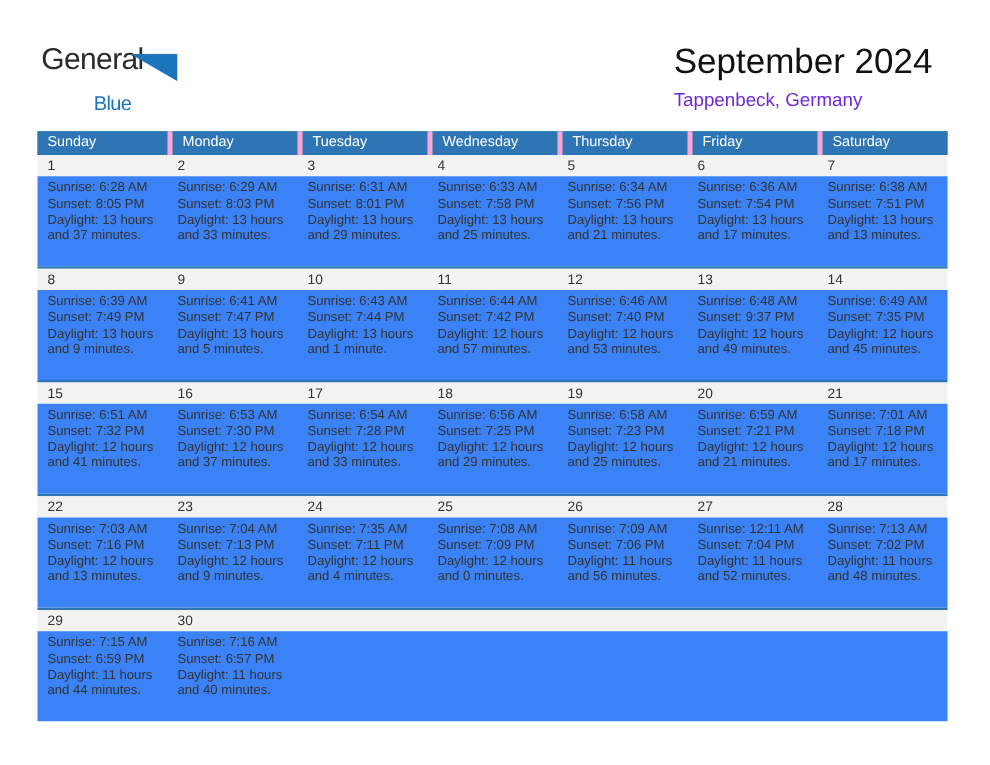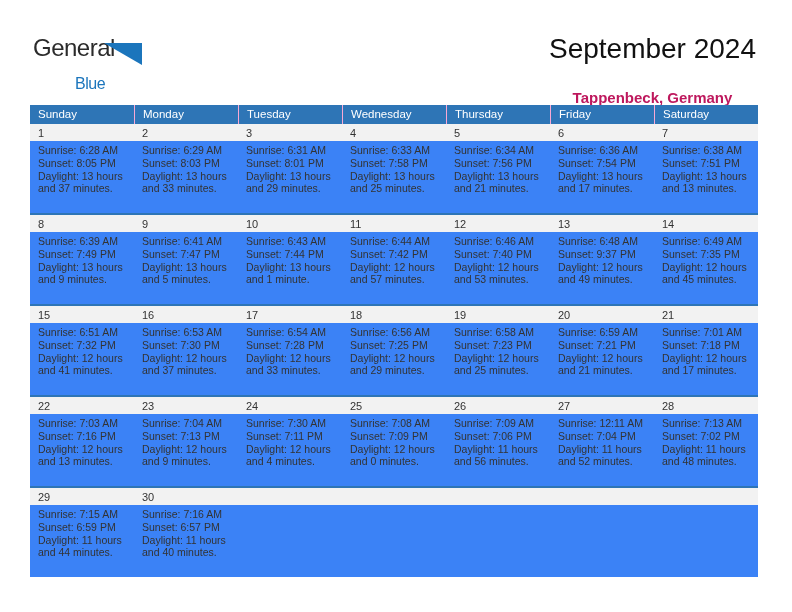--- a/index.html
+++ b/index.html
@@ -15,30 +15,30 @@
   .page{
     position:relative;width:792px;height:612px;background:#ffffff;
     font-family:"Liberation Sans",sans-serif;overflow:hidden;margin:0 auto;
   }
   
   .logo{position:absolute;left:33px;top:36px;width:130px;height:54px;}
   .logo-general{position:absolute;left:0;top:0;font-size:24px;line-height:24px;color:var(--logo-dark);letter-spacing:-0.5px;}
   .logo-tri{position:absolute;left:71px;top:7px;width:38px;height:22px;}
   .logo-blue{position:absolute;left:42px;top:36px;font-size:16px;line-height:24px;color:var(--logo-blue);letter-spacing:-0.5px;}
   
-  .titles{position:absolute;right:36px;top:34px;text-align:center;}
+  .titles{position:absolute;right:46px;top:34px;text-align:left;}
   .title{font-size:28px;line-height:30px;color:#111111;font-weight:400;}
-  .subtitle{font-size:15px;line-height:16px;color:#be185d;font-weight:bold;margin-top:26px;}
+  .subtitle{font-size:15px;line-height:16px;color:#6d28d9;font-weight:normal;margin-top:9px;}
   
   .calendar{position:absolute;left:30px;top:105px;width:728px;}
   .header-row{display:flex;height:19px;background:#14b8a6;}
   .hcell{
     flex:0 0 104px;box-sizing:border-box;background:var(--header-bg);
     color:var(--header-text);font-size:11.5px;line-height:19px;padding-left:8px;
-    border-left:1px solid #f9a8d4;white-space:nowrap;overflow:hidden;
+    border-left:4px solid #f9a8d4;white-space:nowrap;overflow:hidden;
   }
   .hcell:first-child{border-left:none;}
   .week + .week{border-top:2px solid var(--week-divider);}
   .band{display:flex;height:17px;background:var(--band-bg);}
   .num{flex:0 0 104px;box-sizing:border-box;padding-left:8px;font-size:11px;line-height:18px;color:#333333;}
   .content{display:flex;height:72px;background:#3b82f6;}
   .cell{flex:0 0 104px;box-sizing:border-box;padding:3px 4px 0 8px;}
   .line{font-size:10.5px;line-height:12.8px;color:var(--body-text);white-space:nowrap;}
 </style>
 </head>
@@ -252,21 +252,21 @@
               <div class="line">Daylight: 12 hours</div>
               <div class="line">and 13 minutes.</div>
             </div>
             <div class="cell">
               <div class="line">Sunrise: 7:04 AM</div>
               <div class="line">Sunset: 7:13 PM</div>
               <div class="line">Daylight: 12 hours</div>
               <div class="line">and 9 minutes.</div>
             </div>
             <div class="cell">
-              <div class="line">Sunrise: 7:30 AM</div>
+              <div class="line">Sunrise: 7:35 AM</div>
               <div class="line">Sunset: 7:11 PM</div>
               <div class="line">Daylight: 12 hours</div>
               <div class="line">and 4 minutes.</div>
             </div>
             <div class="cell">
               <div class="line">Sunrise: 7:08 AM</div>
               <div class="line">Sunset: 7:09 PM</div>
               <div class="line">Daylight: 12 hours</div>
               <div class="line">and 0 minutes.</div>
             </div>

